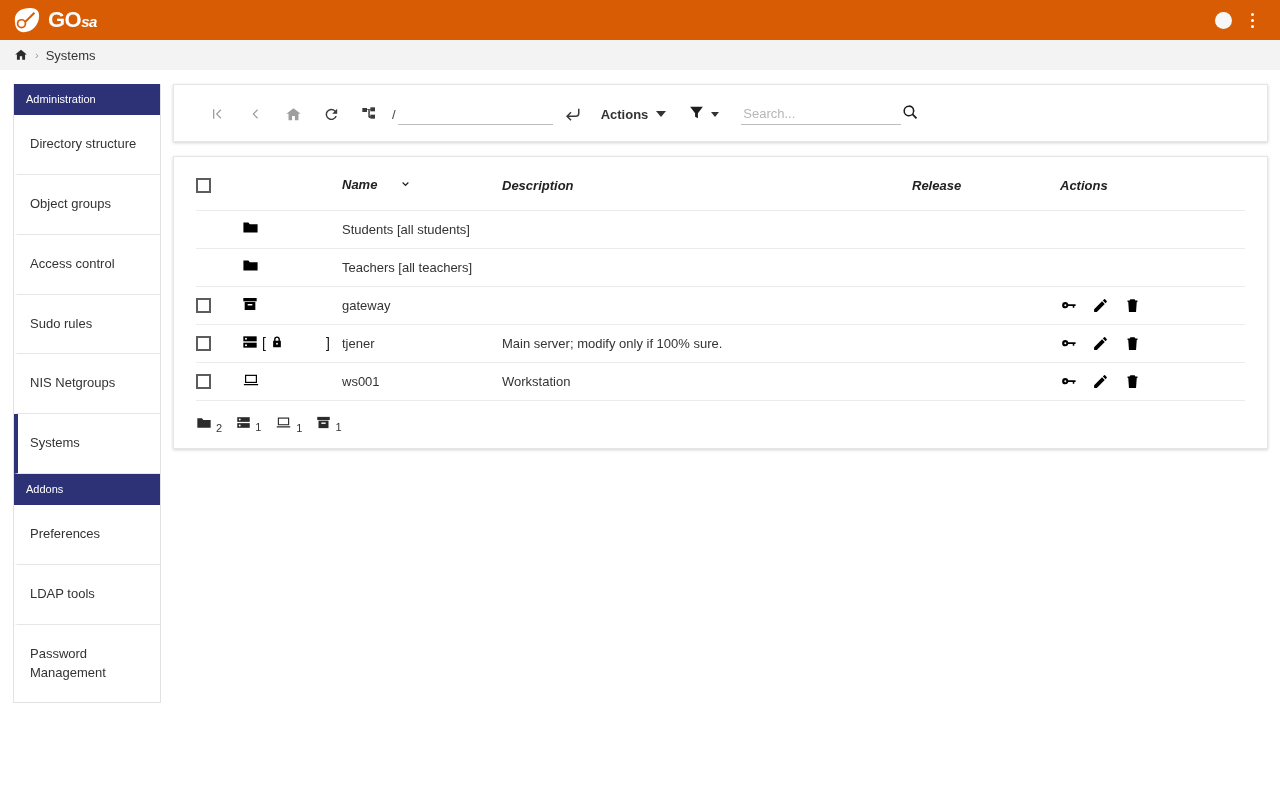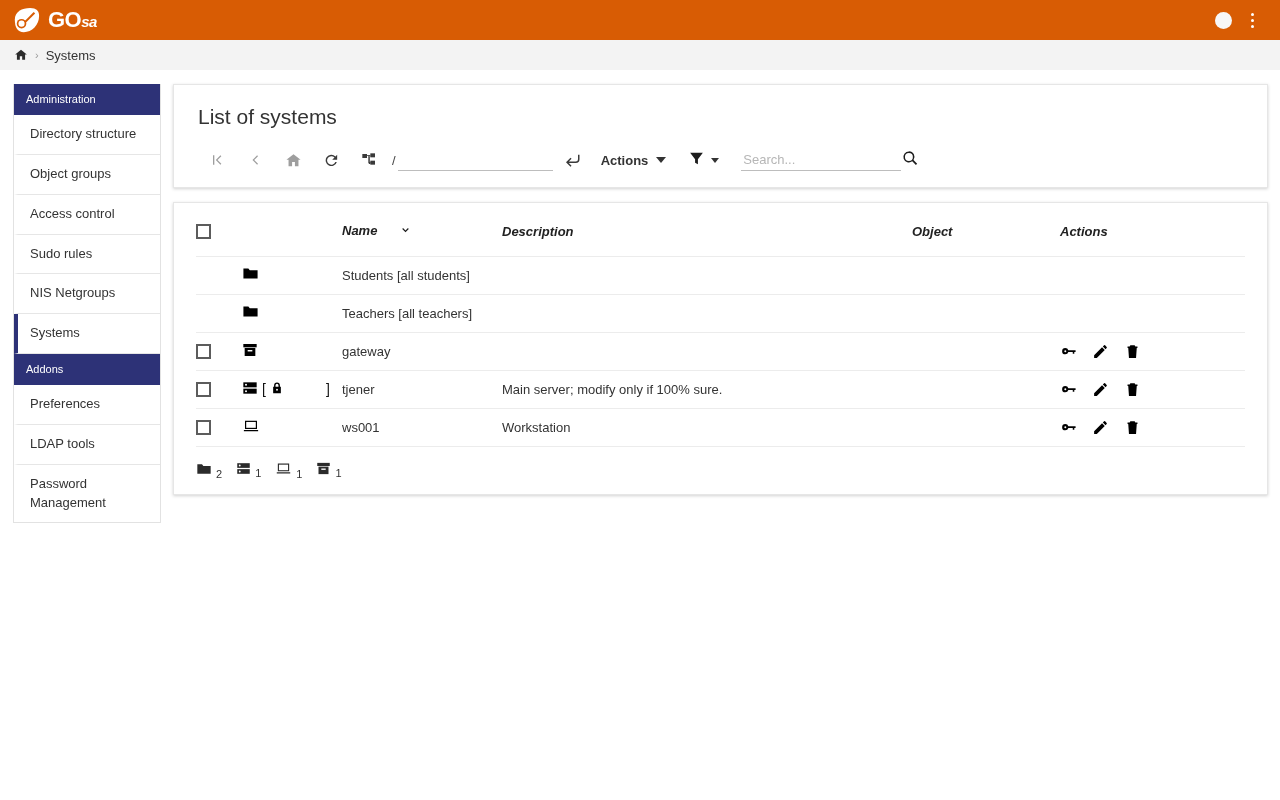--- a/index.html
+++ b/index.html
@@ -44,21 +44,21 @@
   .layout { display:flex; align-items:flex-start; padding:14px 12px 0 13px; }
 
   
   .sidebar { width:148px; flex:0 0 148px; background:#fff;
              border:1px solid #e2e2e2; border-top:none; }
   .side-head {
     background:#2d3277; color:#fff;
     font-size:11px; padding:9px 12px 10px 12px;
   }
   .side-item {
-    padding:10px 12px; font-size:13px; color:#333;
+    padding:20px 12px; font-size:13px; color:#333;
     border-bottom:1px solid #e6e6e6;
     border-left:4px solid transparent;
     cursor:pointer; background:#fff; line-height:1.45;
   }
   .side-item:last-child { border-bottom:none; }
   .side-item.active { border-left-color:#2d3277; }
 
   
   .main { flex:1; margin-left:12px; }
 
@@ -169,21 +169,20 @@
 
     <div class="side-head">Addons</div>
     <div class="side-item">Preferences</div>
     <div class="side-item">LDAP tools</div>
     <div class="side-item">Password Management</div>
   </div>
 
   <div class="main">
 
     <div class="card head-card">
-      <div class="page-title">List of systems</div>
 
       <div class="toolbar">
         <span class="tb-btn dim">
           <svg width="16" height="16" viewBox="0 0 24 24">
               <path d="M6 5 h2 v14 h-2 Z M18.5 6.3 L17.2 5 L10.2 12 L17.2 19 L18.5 17.7 L12.8 12 Z"></path>
             </svg>
         </span>
         <span class="tb-btn dim">
           <svg width="16" height="16" viewBox="0 0 24 24">
               <path d="M16.5 6.3 L15.2 5 L8.2 12 L15.2 19 L16.5 17.7 L10.8 12 Z"></path>
@@ -257,21 +256,21 @@
             <th class="c-icon"></th>
             <th class="c-name">
               <span>Name</span>
               <span class="sort-ic">
                 <svg width="13" height="13" viewBox="0 0 24 24" fill="#1d1d1d">
                     <path d="M6 9 L12 15 L18 9 l-1.4 -1.4 L12 12.2 L7.4 7.6 Z"></path>
                   </svg>
               </span>
             </th>
             <th class="c-desc">Description</th>
-            <th class="c-rel">Object</th>
+            <th class="c-rel">Release</th>
             <th class="c-act">Actions</th>
           </tr>
         </thead>
         <tbody>
 
           <tr>
             <td class="c-check"></td>
             <td class="c-icon">
               <span class="row-icons">
                 <span>

